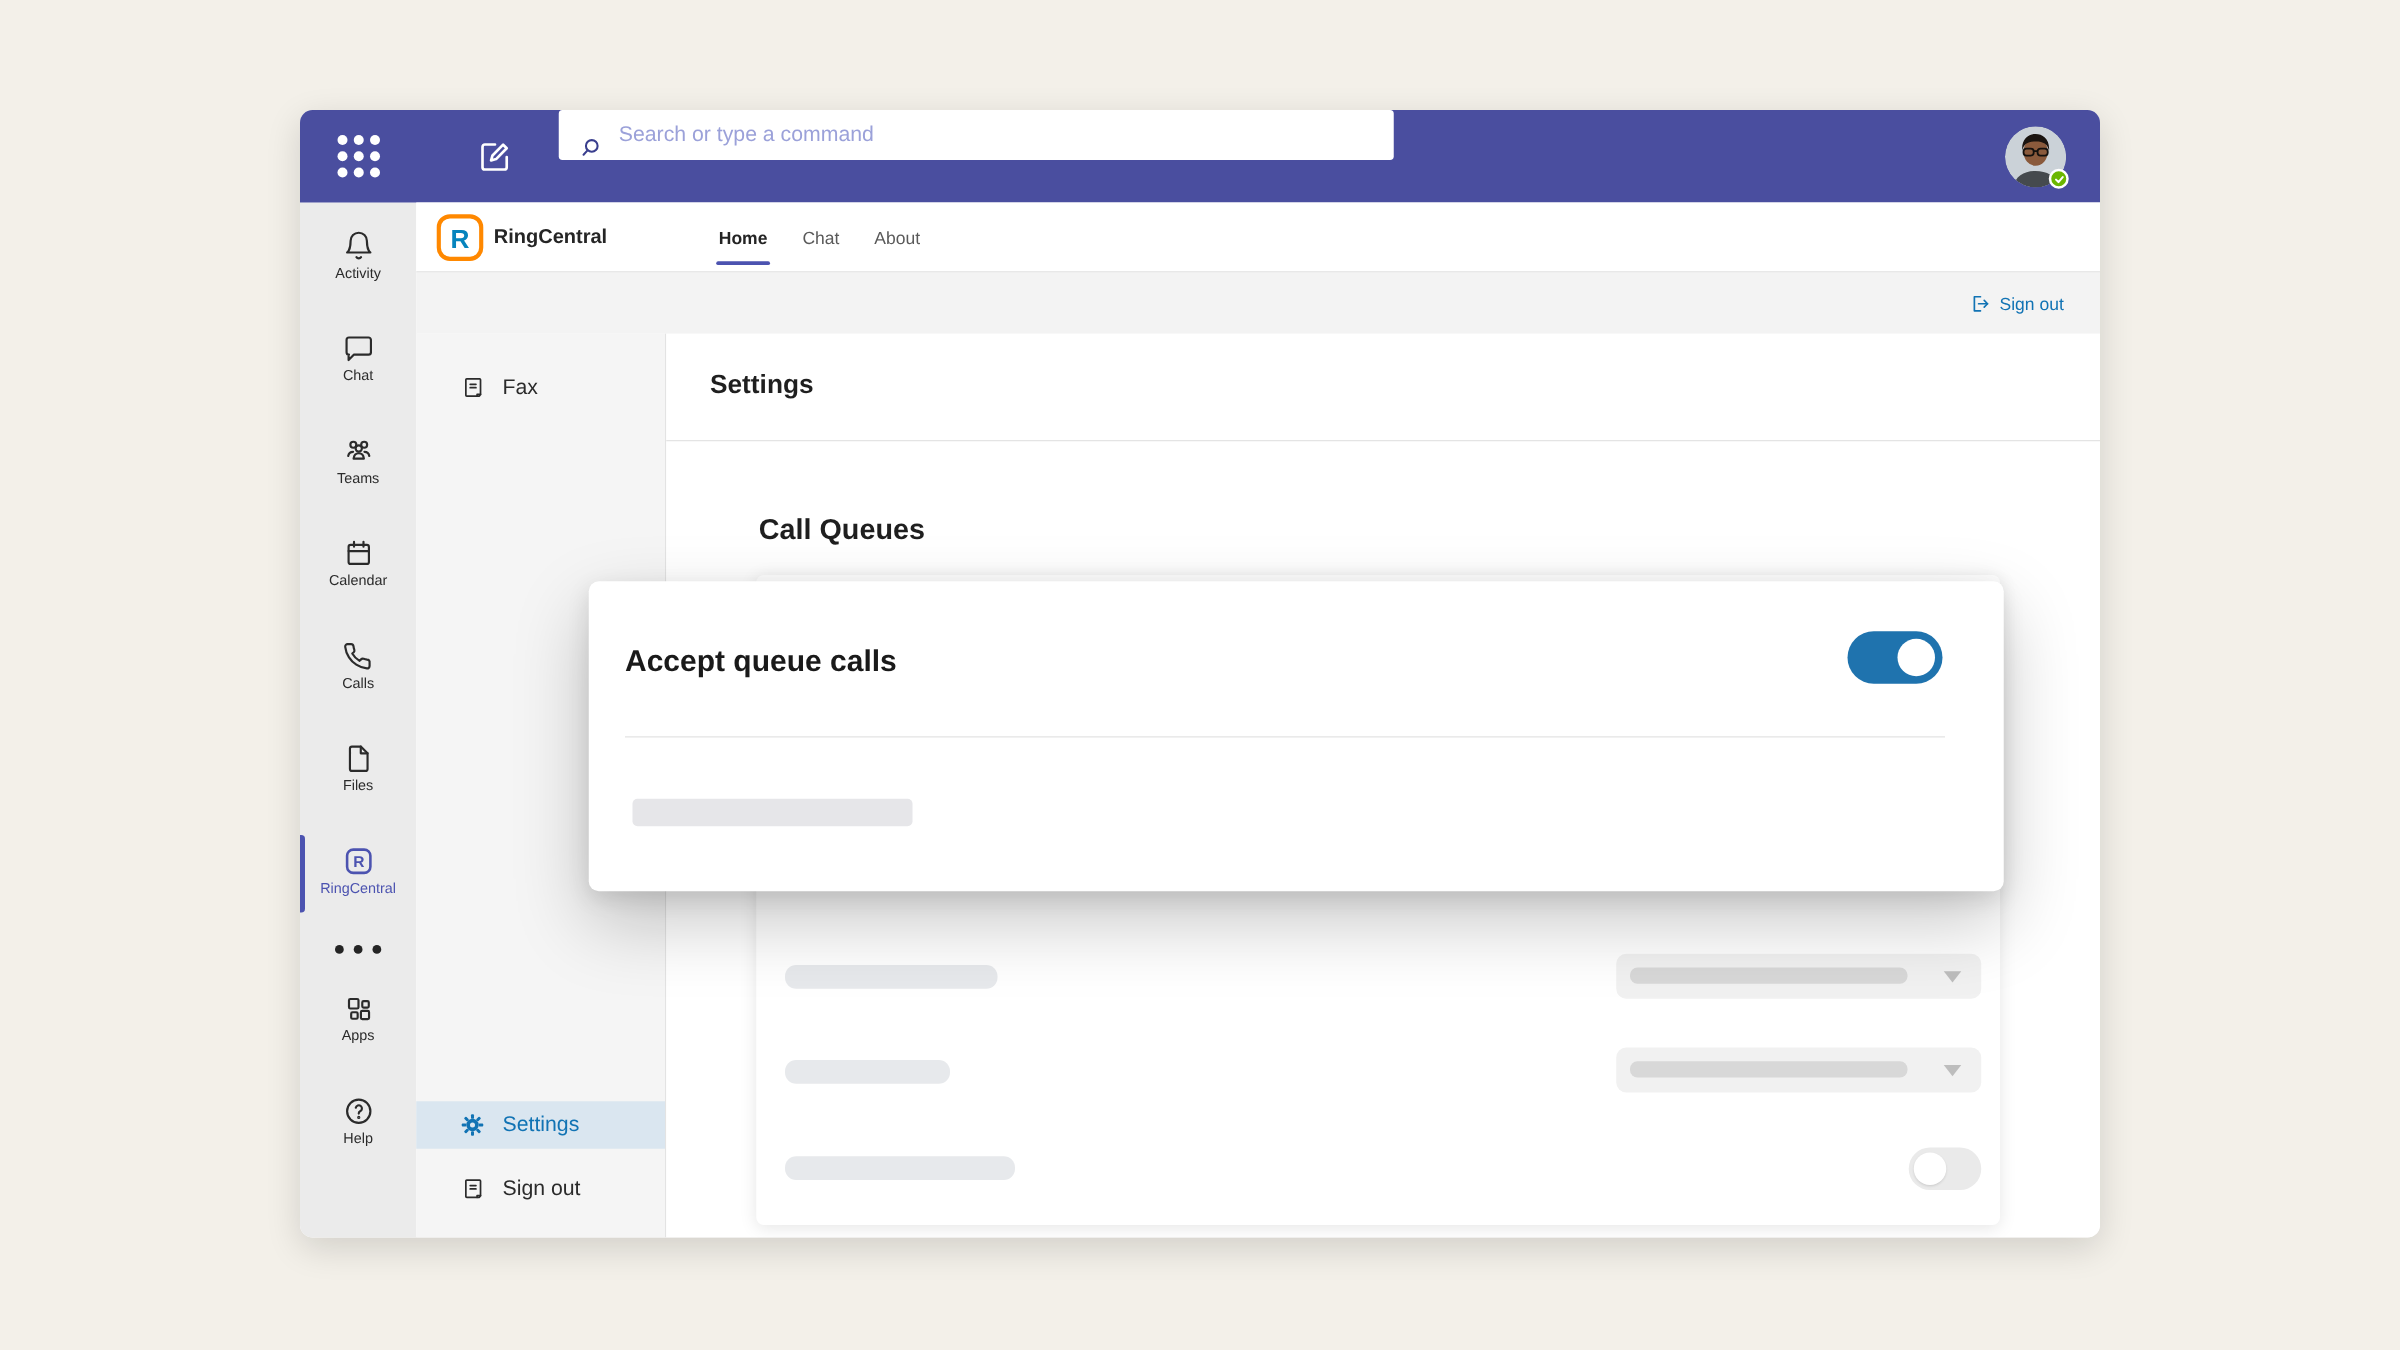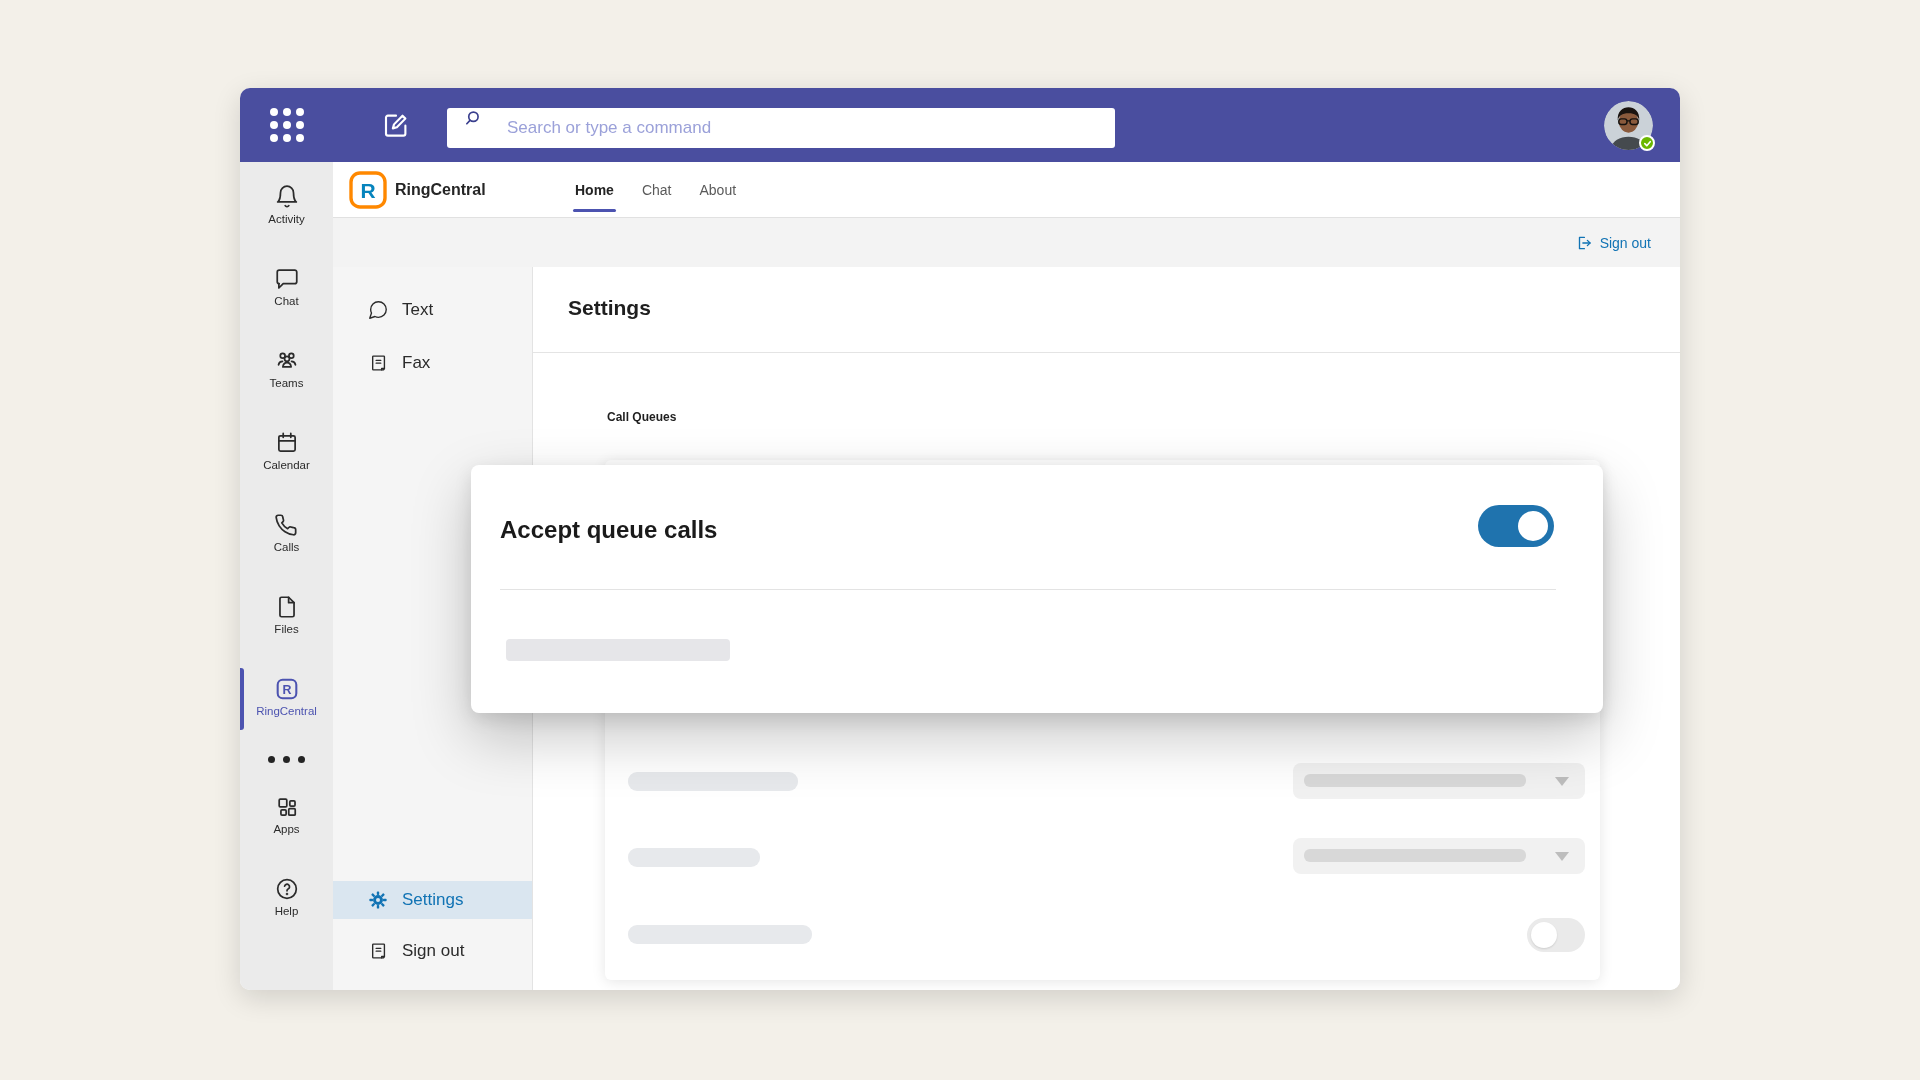--- a/index.html
+++ b/index.html
@@ -14,22 +14,22 @@
     display:flex; flex-direction:column;
   }
 
   
   .topbar { height:74px; background:#4A4E9F; display:flex; align-items:center; position:relative; flex:none; }
   .waffle { width:93px; display:flex; justify-content:center; cursor:pointer; }
   .waffle-grid { display:grid; grid-template-columns:repeat(3,8px); grid-template-rows:repeat(3,8px); gap:5px; }
   .waffle-grid i { width:8px; height:8px; border-radius:50%; background:#fff; }
   .compose { position:absolute; left:141px; top:22px; width:30px; height:30px; cursor:pointer; }
   .searchbox {
-    position:absolute; left:207px; top:20px; width:668px; height:40px;
-    background:#fff; border-radius:3px; display:flex; align-items:flex-start; padding-left:16px;gap:12px;
+    position:absolute; left:207px; top:0; width:668px; height:40px;
+    background:#fff; border-radius:3px; display:flex; align-items:flex-end; padding-left:16px;
   }
   .searchbox svg { flex:none; }
   .searchbox input {
     border:none; outline:none; flex:1; height:100%; font-size:17px; margin-left:12px;
     font-family:"Liberation Sans", sans-serif; color:#33386e; background:transparent;
   }
   .searchbox input::placeholder { color:#9BA1D9; }
   .avatar { position:absolute; right:27px; top:13px; width:49px; height:49px; border-radius:50%; cursor:pointer; }
   .avatar svg { display:block; border-radius:50%; }
   .presence { position:absolute; right:-2px; bottom:-1px; width:16px; height:16px; border-radius:50%;
@@ -72,21 +72,21 @@
   .side-item svg { width:22px; height:22px; stroke:#2b2b2b; fill:none; stroke-width:1.5; stroke-linecap:round; stroke-linejoin:round; flex:none; }
   .side-bottom { margin-top:auto; padding-bottom:16px; display:flex; flex-direction:column; }
   .side-item.settings { height:38px; margin-bottom:9px; background:#DAE6F0; color:#1173B4; }
   .side-item.settings svg { stroke:#1173B4; }
   .side-item.signout2 { height:46px; margin-bottom:0; }
 
   
   .main { flex:1; background:#fff; position:relative; min-width:0; }
   .page-title { position:absolute; left:35px; top:29px; font-size:21px; font-weight:600; color:#1f1f1f; }
   .main-divider { position:absolute; left:0; right:0; top:85px; height:1px; background:#E4E4E4; }
-  .section-title { position:absolute; left:74px; top:143px; font-size:12px; font-weight:600; color:#1f1f1f; }
+  .section-title { position:absolute; left:74px; top:143px; font-size:23px; font-weight:600; color:#1f1f1f; }
 
   
   .panel { position:absolute; left:72px; top:193px; width:995px; height:520px; background:#fff; border-radius:6px;
     box-shadow:0 2px 14px rgba(0,0,0,.10); }
   .sk-pill { position:absolute; background:#E7E9EC; border-radius:9px; height:19px; }
   .sk-drop { position:absolute; width:292px; height:36px; background:#F1F1F1; border-radius:8px; cursor:pointer; }
   .sk-drop .inner { position:absolute; left:11px; top:11px; width:222px; height:13px; background:#D8D8D8; border-radius:6px; }
   .sk-drop .caret { position:absolute; right:16px; top:14px; width:0; height:0;
     border-left:7px solid transparent; border-right:7px solid transparent; border-top:9px solid #BDBDBD; }
   .toggle-off { position:absolute; width:58px; height:34px; background:#EAEAEA; border-radius:17px; cursor:pointer; }
@@ -289,26 +289,20 @@
           </svg>
           <span>Sign out</span>
         </div>
       </div>
 
       <div class="content-row">
 
         <div class="sidebar">
           <div class="side-item">
             <svg viewBox="0 0 24 24">
-                <path d="M21 11.5a8.5 8.5 0 0 1-8.5 8.5 8.4 8.4 0 0 1-3.8-.9L3 21l1.9-5.7a8.4 8.4 0 0 1-.9-3.8A8.5 8.5 0 0 1 12.5 3 8.5 8.5 0 0 1 21 11.5z"></path>
-              </svg>
-            <span>Text</span>
-          </div>
-          <div class="side-item">
-            <svg viewBox="0 0 24 24">
                 <path d="M18 19.5h-11a.8.8 0 0 1-.8-.8V5.3a.8.8 0 0 1 .8-.8h11.2a.8.8 0 0 1 .8.8V18z"></path>
                 <path d="M19 18h-3v1.5"></path>
                 <path d="M10 9.2h5M10 12.2h5"></path>
               </svg>
             <span>Fax</span>
           </div>
 
           <div class="side-bottom">
             <div class="side-item settings">
               <svg viewBox="0 0 24 24">

